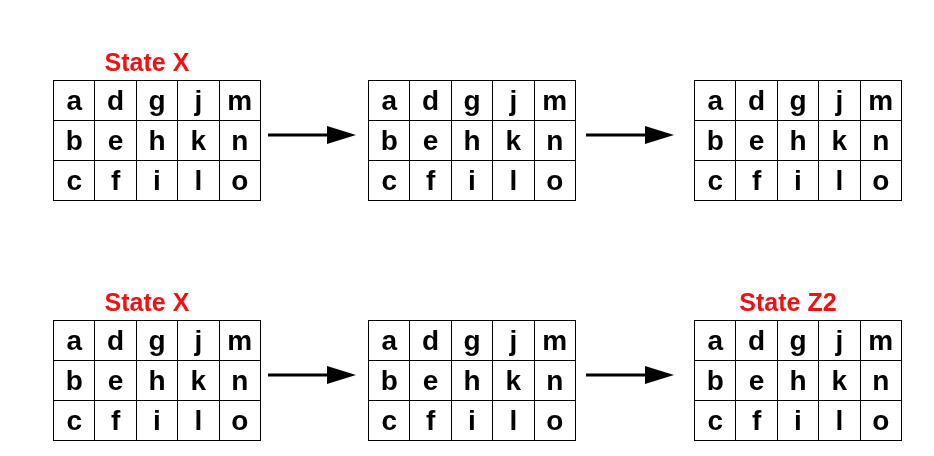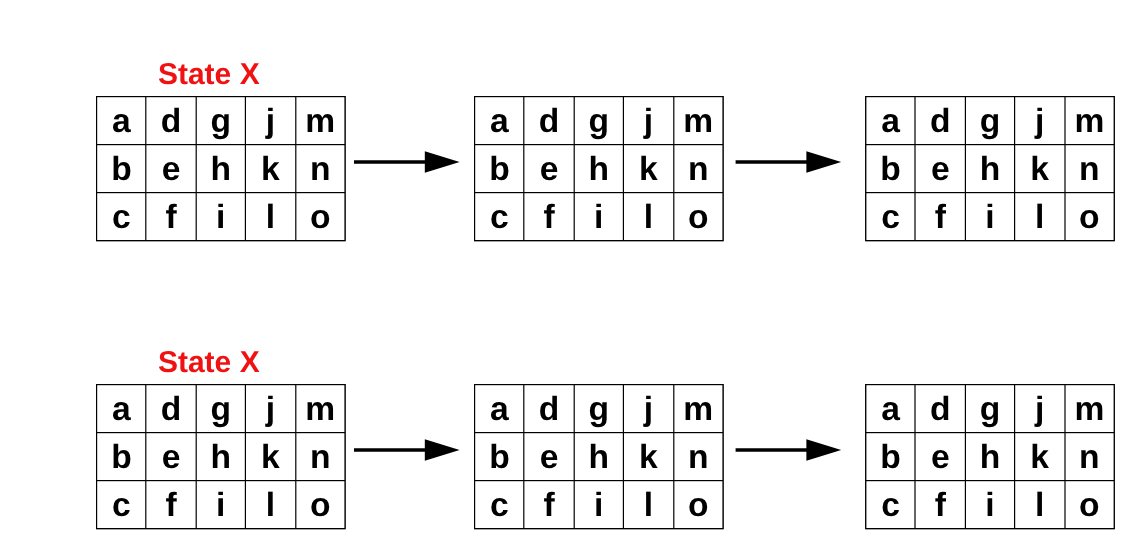--- a/index.html
+++ b/index.html
@@ -13,21 +13,20 @@
     height: 456px;
     background: var(--bg, #ffffff);
     overflow: hidden;
     font-family: "Liberation Sans", sans-serif;
   }
   .flow-row {
     position: absolute;
     left: 0;
     width: 845px;
     height: 186px;
-    margin-left: 27px;
   }
   .row-0 { top: 44px; }
   .row-1 { top: 284px; }
 
   .state-group {
     position: absolute;
     top: 0;
     width: 208px;
     height: 160px;
   }
@@ -208,20 +207,21 @@
           <div class="grid-cell">o</div>
         </div>
     </div>
 
     <svg class="arrow arrow-2" width="90" height="24" viewBox="0 0 90 24">
       <line x1="1" y1="12" x2="64" y2="12" stroke="currentColor" stroke-width="3"></line>
       <polygon points="60,3 89,12 60,21" fill="currentColor"></polygon>
     </svg>
 
     <div class="state-group pos-2">
+      <div class="state-label">State Z2</div>
       <div class="state-table">
           <div class="grid-cell">a</div>
           <div class="grid-cell">d</div>
           <div class="grid-cell">g</div>
           <div class="grid-cell">j</div>
           <div class="grid-cell">m</div>
           <div class="grid-cell">b</div>
           <div class="grid-cell">e</div>
           <div class="grid-cell">h</div>
           <div class="grid-cell">k</div>

